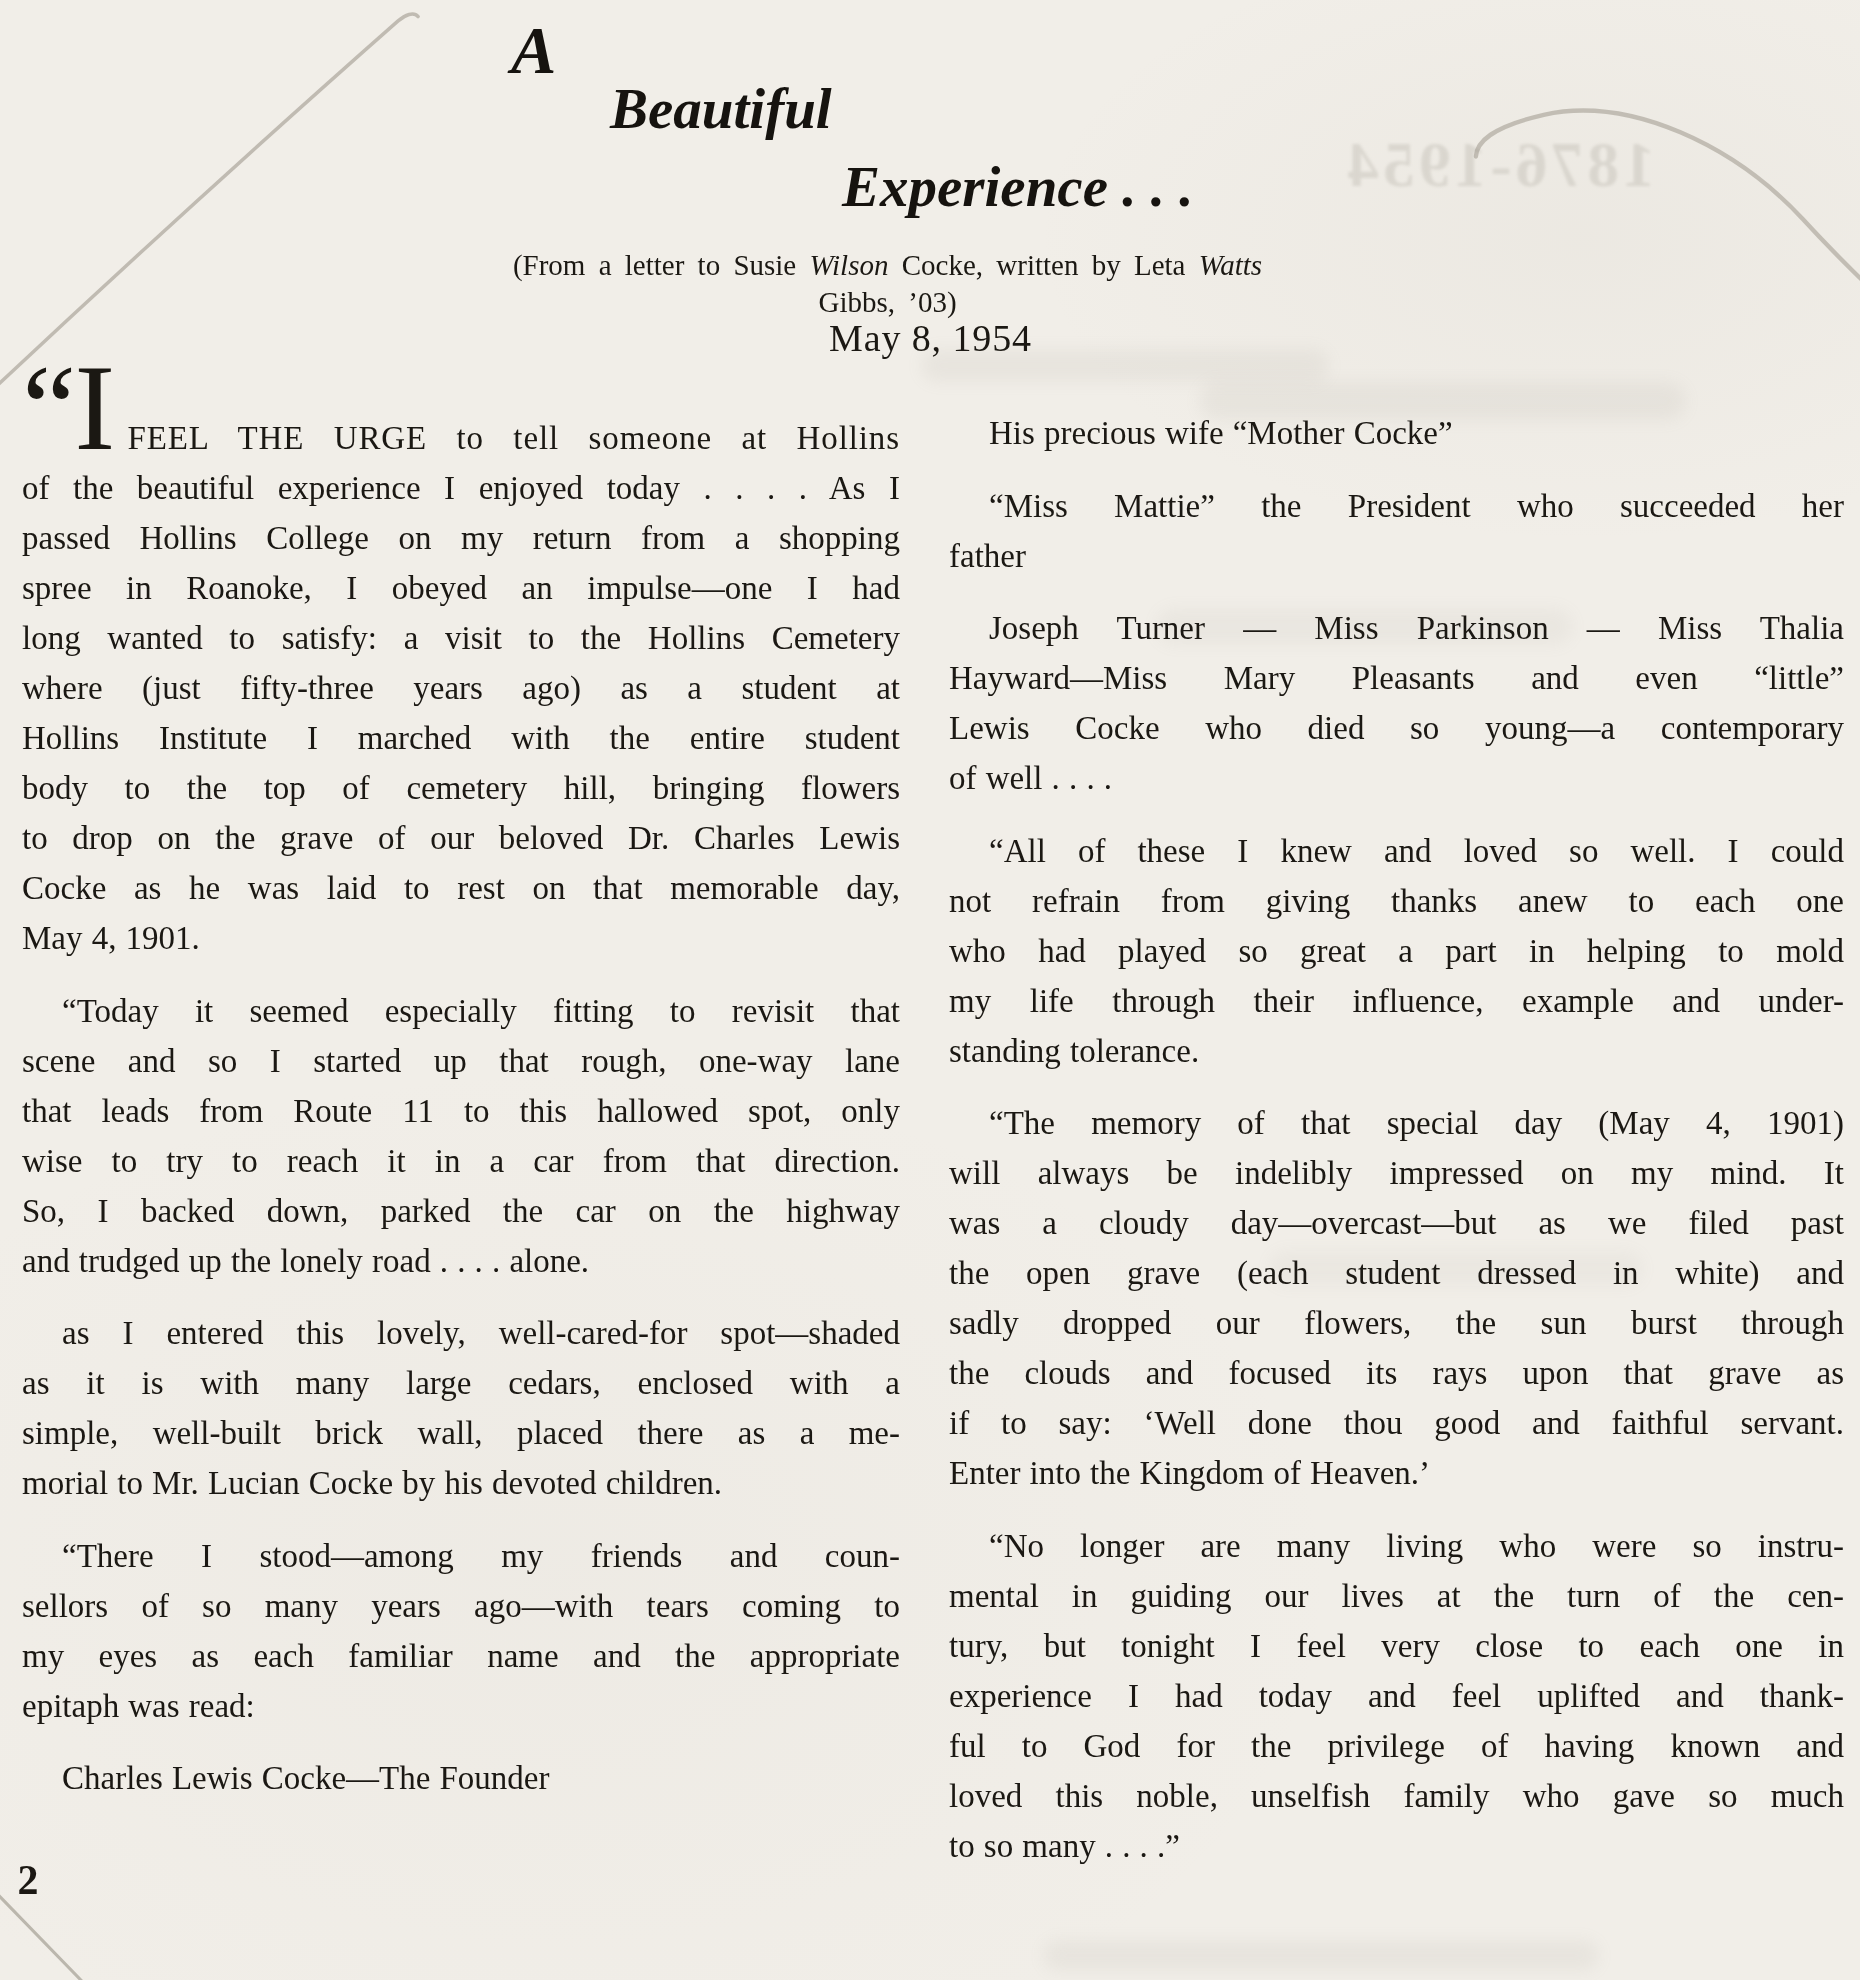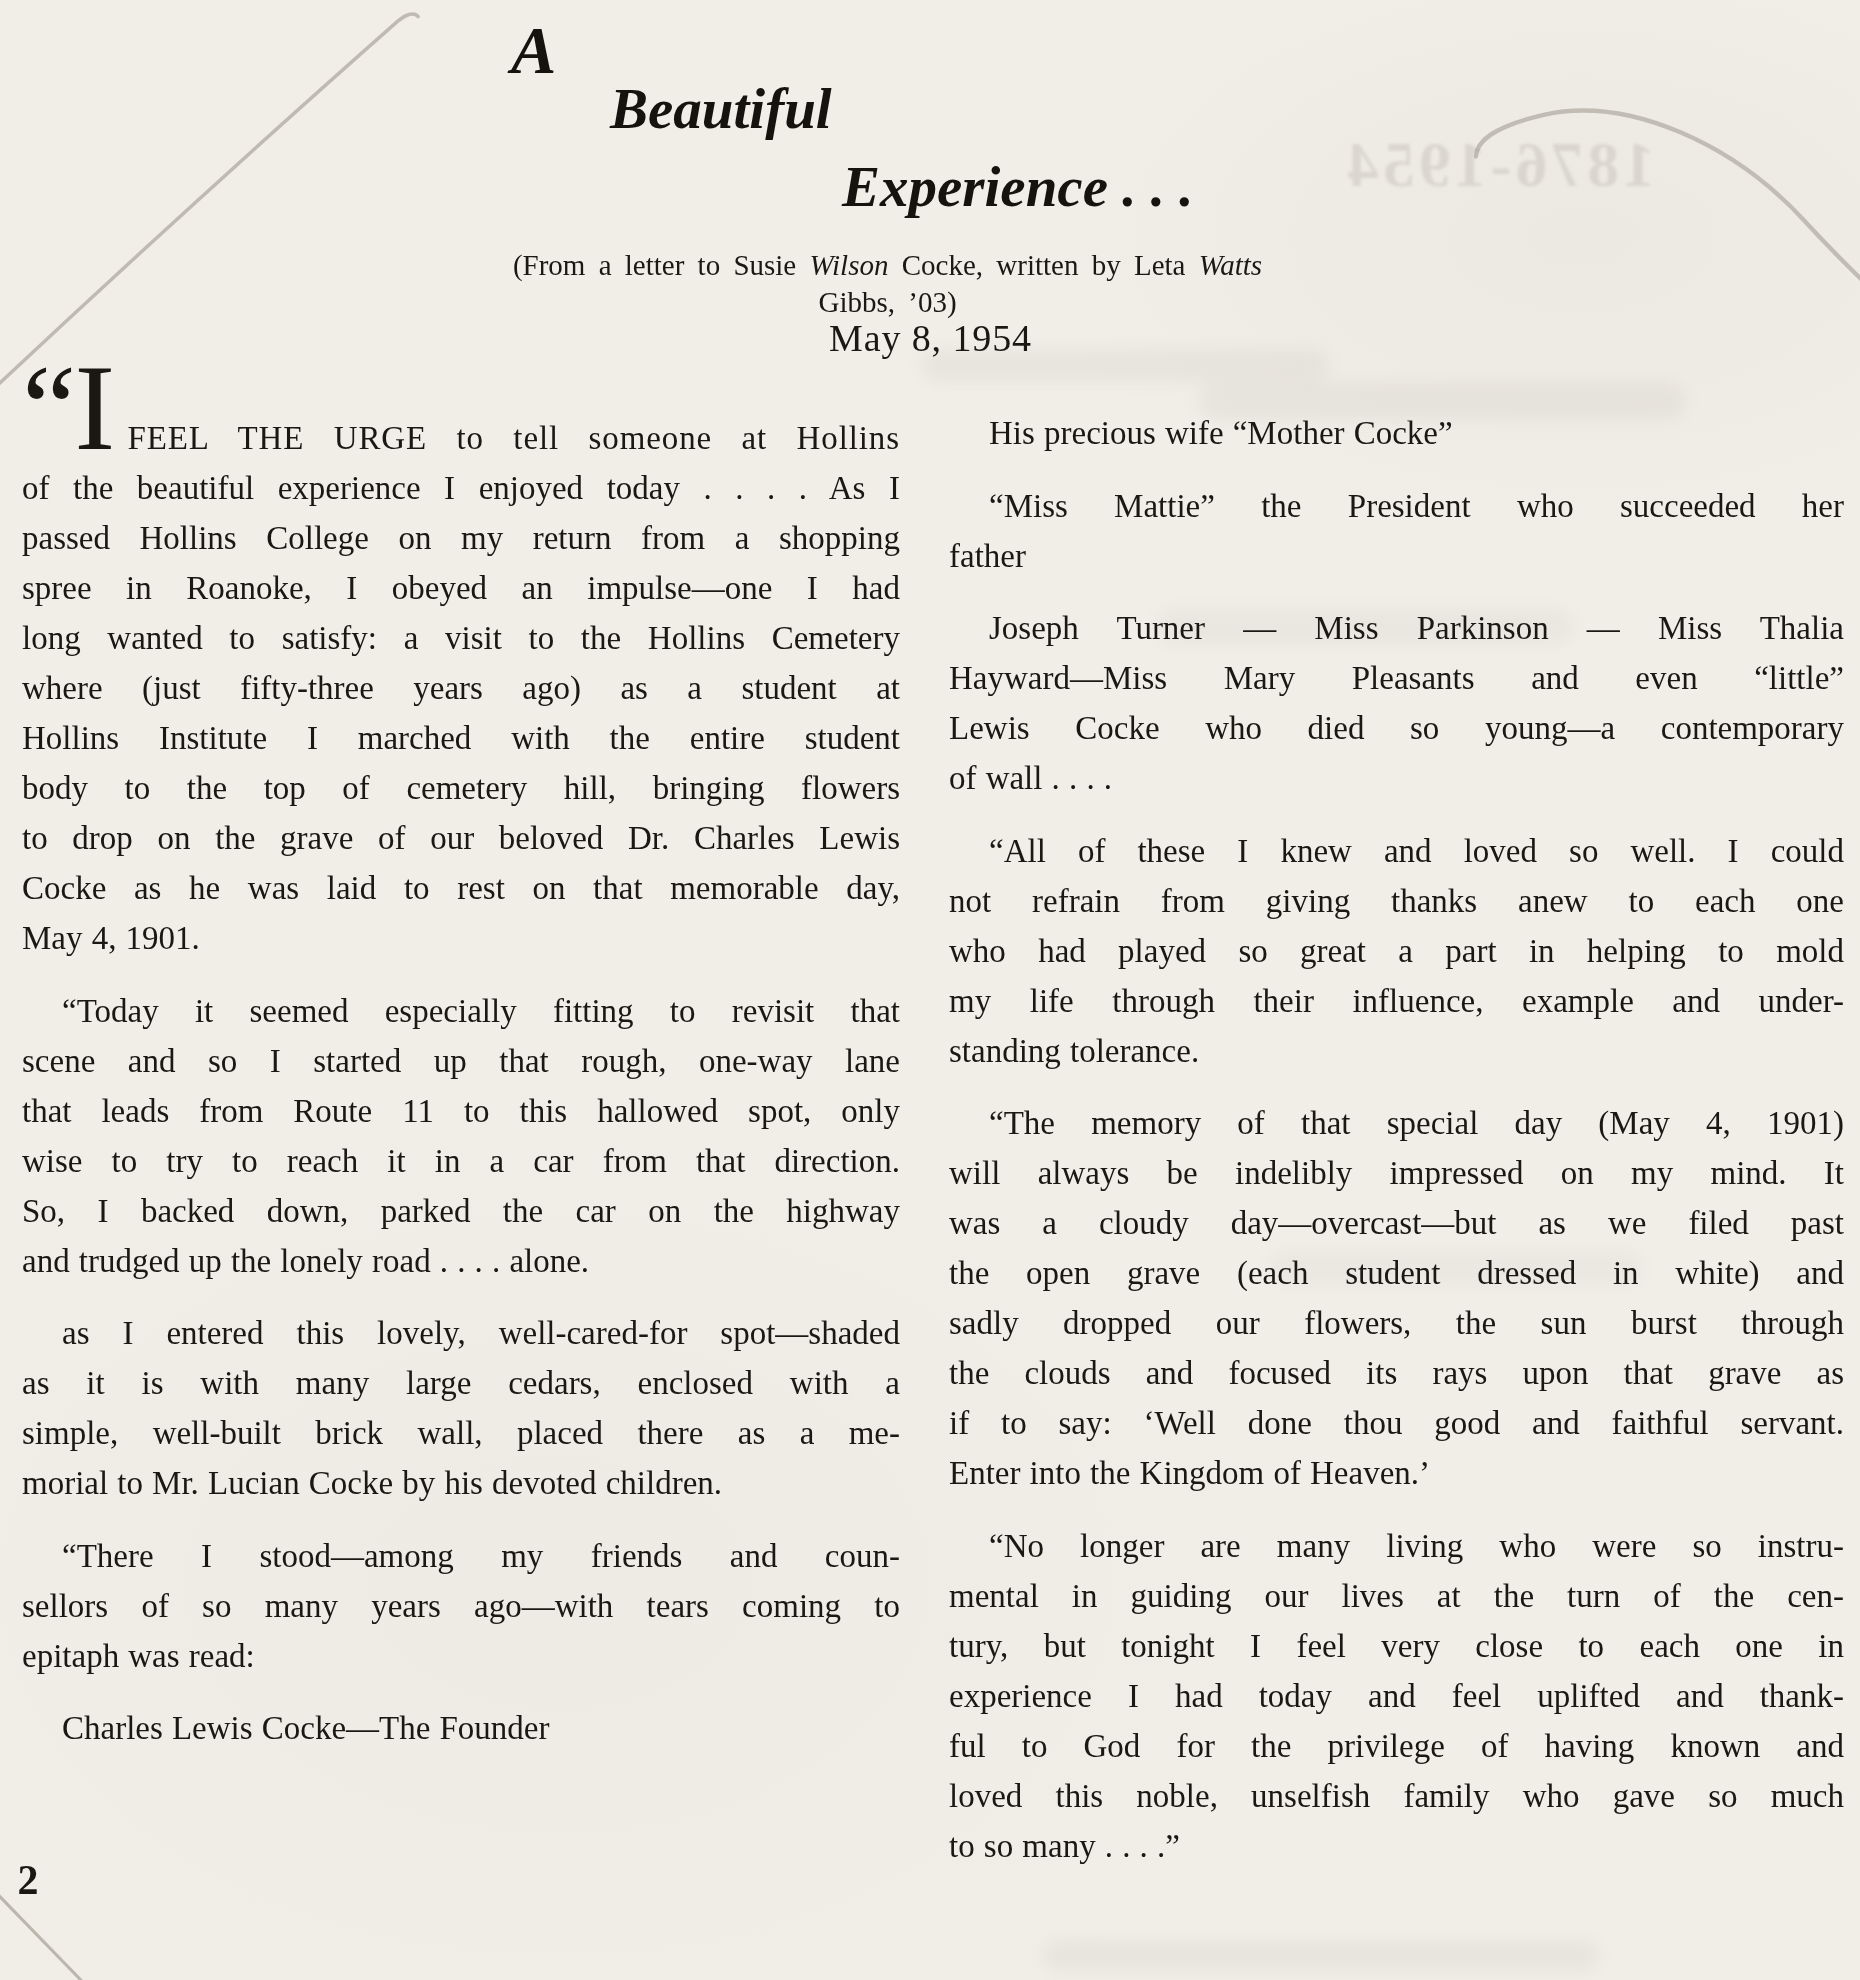--- a/index.html
+++ b/index.html
@@ -118,41 +118,42 @@
           </div>
           <div class="para indent">
             <div class="pline">as I entered this lovely, well-cared-for spot—shaded</div>
             <div class="pline">as it is with many large cedars, enclosed with a</div>
             <div class="pline">simple, well-built brick wall, placed there as a me-</div>
             <div class="pline lastline">morial to Mr. Lucian Cocke by his devoted children.</div>
           </div>
           <div class="para indent">
             <div class="pline">“There I stood—among my friends and coun-</div>
             <div class="pline">sellors of so many years ago—with tears coming to</div>
+            <div class="pline">my eyes as each familiar name and the appropriate</div>
             <div class="pline lastline">epitaph was read:</div>
           </div>
           <div class="para indent">
             <div class="pline lastline">Charles Lewis Cocke—The Founder</div>
           </div>
         </div>
     </div>
     <div class="col col-right">
       <div>
           <div class="para indent">
             <div class="pline lastline">His precious wife “Mother Cocke”</div>
           </div>
           <div class="para indent">
             <div class="pline">“Miss Mattie” the President who succeeded her</div>
             <div class="pline lastline">father</div>
           </div>
           <div class="para indent">
             <div class="pline">Joseph Turner — Miss Parkinson — Miss Thalia</div>
             <div class="pline">Hayward—Miss Mary Pleasants and even “little”</div>
             <div class="pline">Lewis Cocke who died so young—a contemporary</div>
-            <div class="pline lastline">of wall . . . .</div>
+            <div class="pline lastline">of well . . . .</div>
           </div>
           <div class="para indent">
             <div class="pline">“All of these I knew and loved so well. I could</div>
             <div class="pline">not refrain from giving thanks anew to each one</div>
             <div class="pline">who had played so great a part in helping to mold</div>
             <div class="pline">my life through their influence, example and under-</div>
             <div class="pline lastline">standing tolerance.</div>
           </div>
           <div class="para indent">
             <div class="pline">“The memory of that special day (May 4, 1901)</div>

